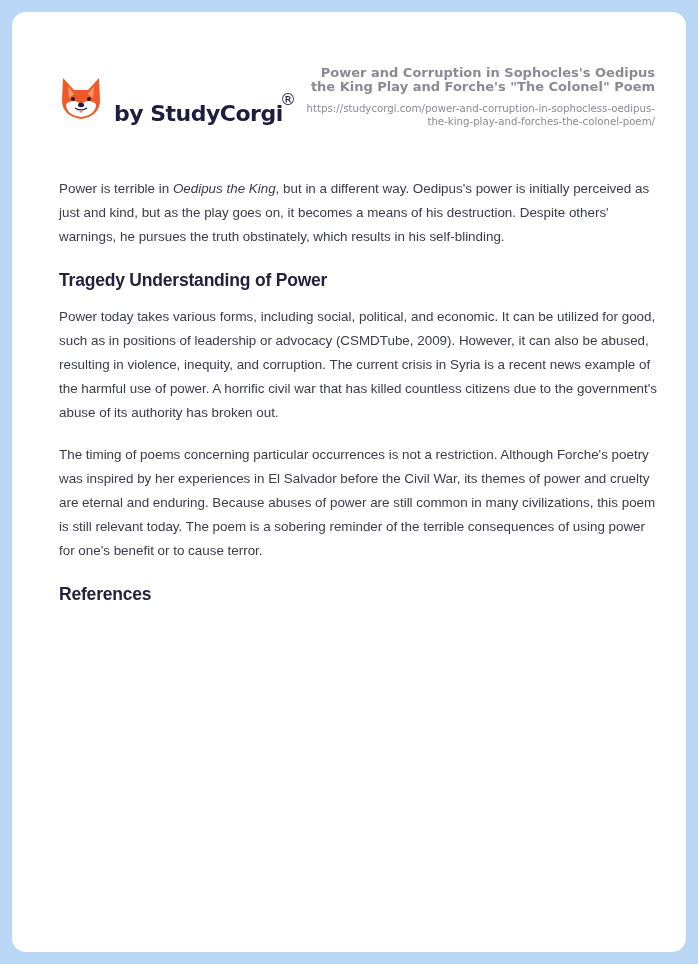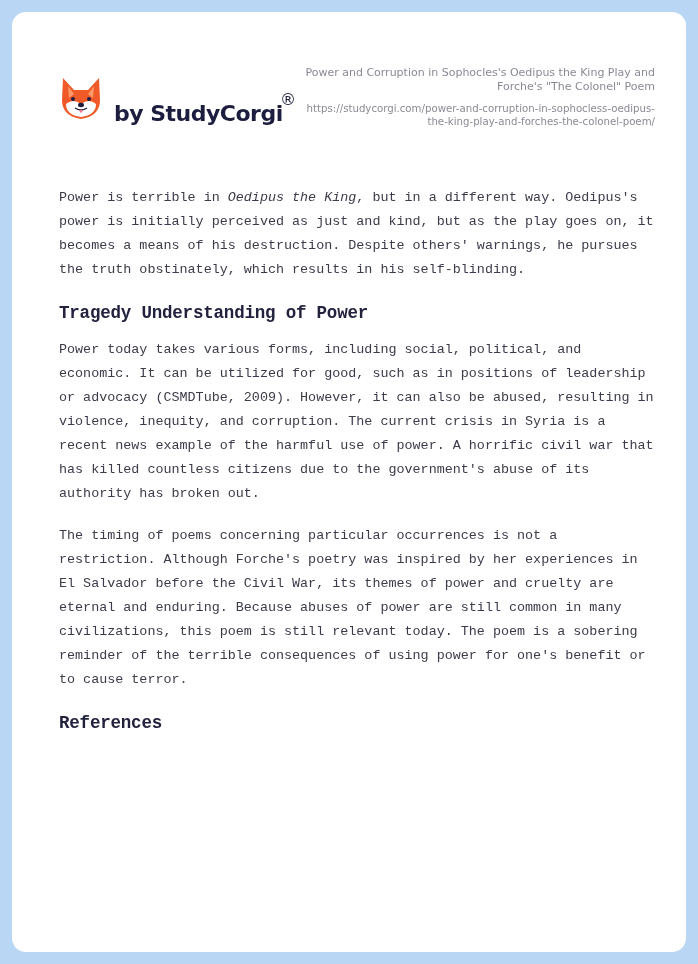--- a/index.html
+++ b/index.html
@@ -42,41 +42,40 @@
     font-size: 16px;
     color: #1d1d3f;
     font-family: "DejaVu Sans", sans-serif;
   }
   .meta {
     position: absolute; right: 31px; top: 54px;
     width: 360px; text-align: right;
   }
   .meta-title {
     font-family: "DejaVu Sans", sans-serif;
-    font-weight: normal;
-    font-size: 11px;
+    font-weight: bold;
+    font-size: 13px;
     line-height: 13.5px;
     color: #8a8a95;
   }
   .meta-url {
     margin-top: 9px;
     font-family: "DejaVu Sans", sans-serif;
     font-size: 10.2px;
     line-height: 13px;
     color: #8a8a95;
   }
   .content {
     position: absolute;
     left: 47px; top: 165px;
     width: 600px;
     color: #3b3b4a;
-    font-family: Liberation Mono, monospace;
+    font-family: Liberation Sans, sans-serif;
     font-size: 13.4px;
     line-height: 24px;
-    margin-top: 9px;
   }
   .content p { margin: 0 0 18px 0; }
   .content h2 {
     margin: 0 0 12px 0;
     font-size: 17.5px;
     line-height: 26px;
     color: #22223f;
     font-weight: bold;
     letter-spacing: -0.2px;
   }

